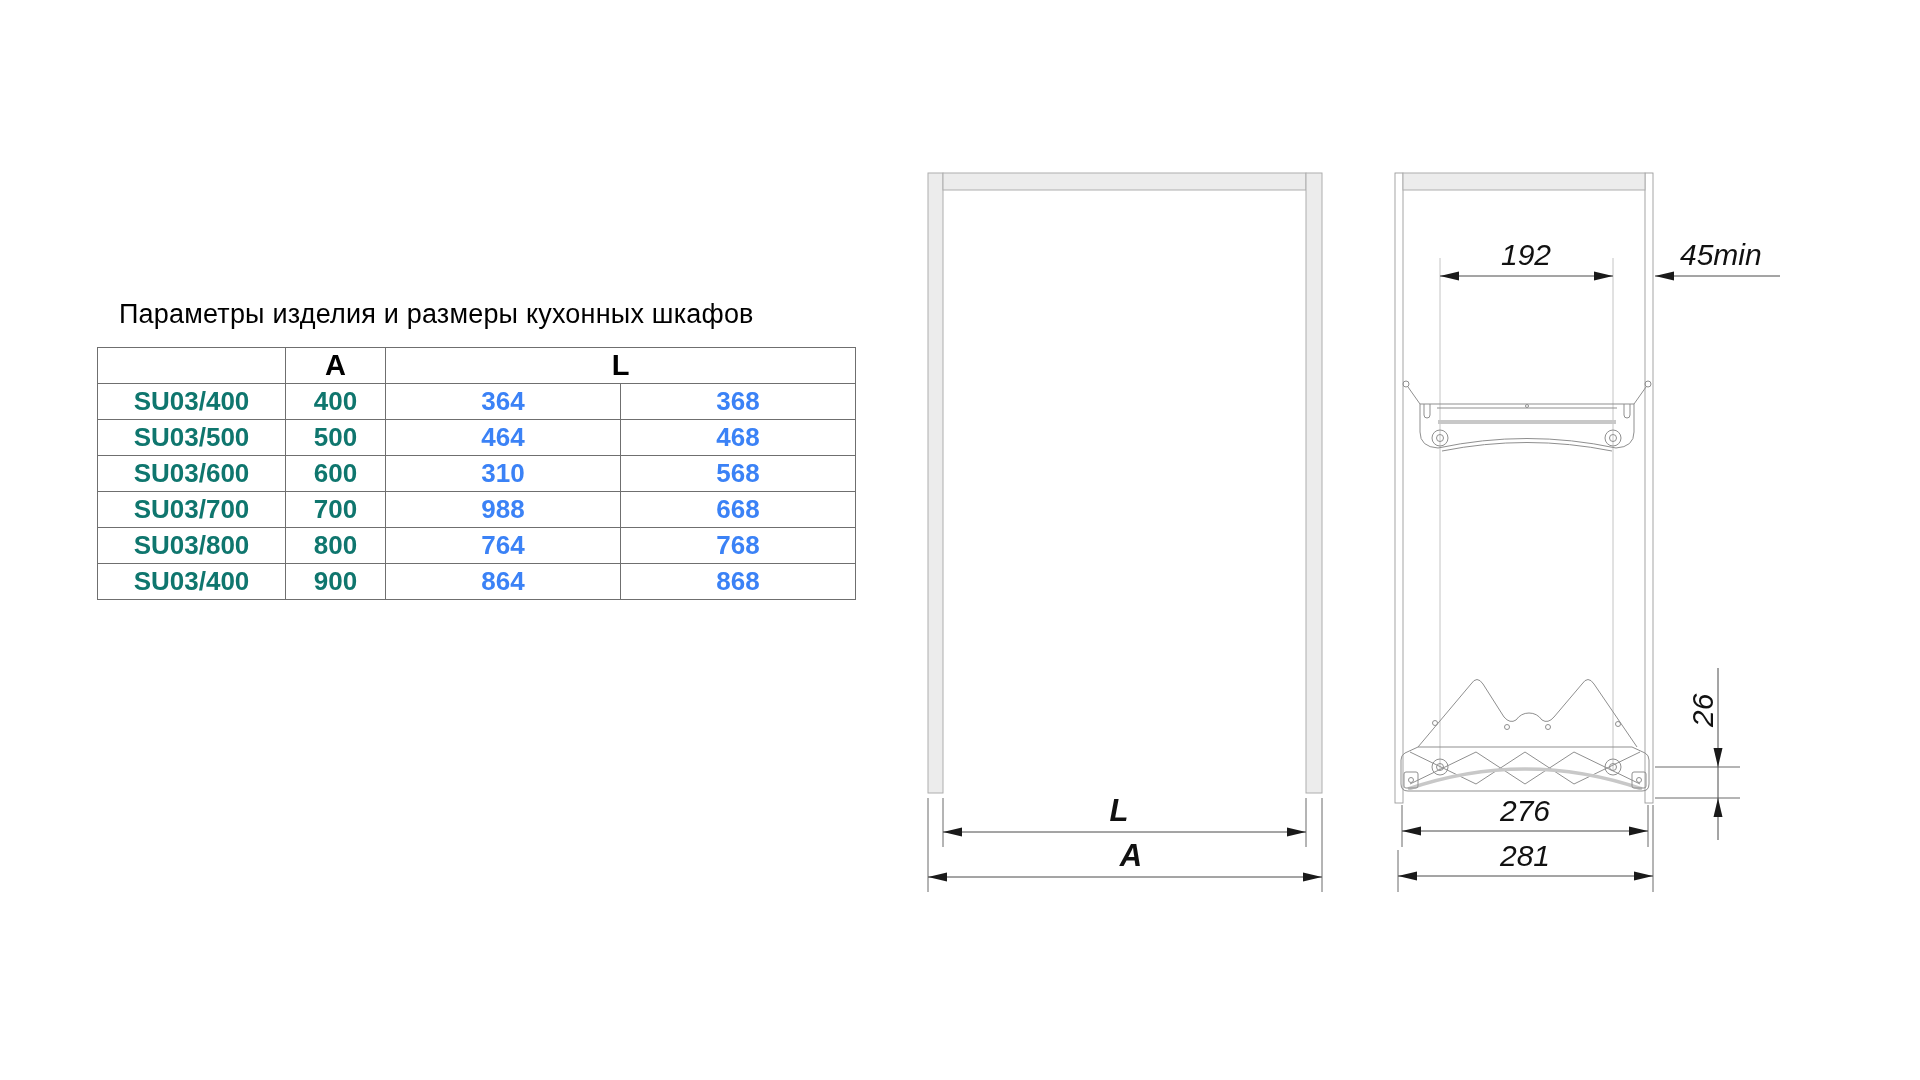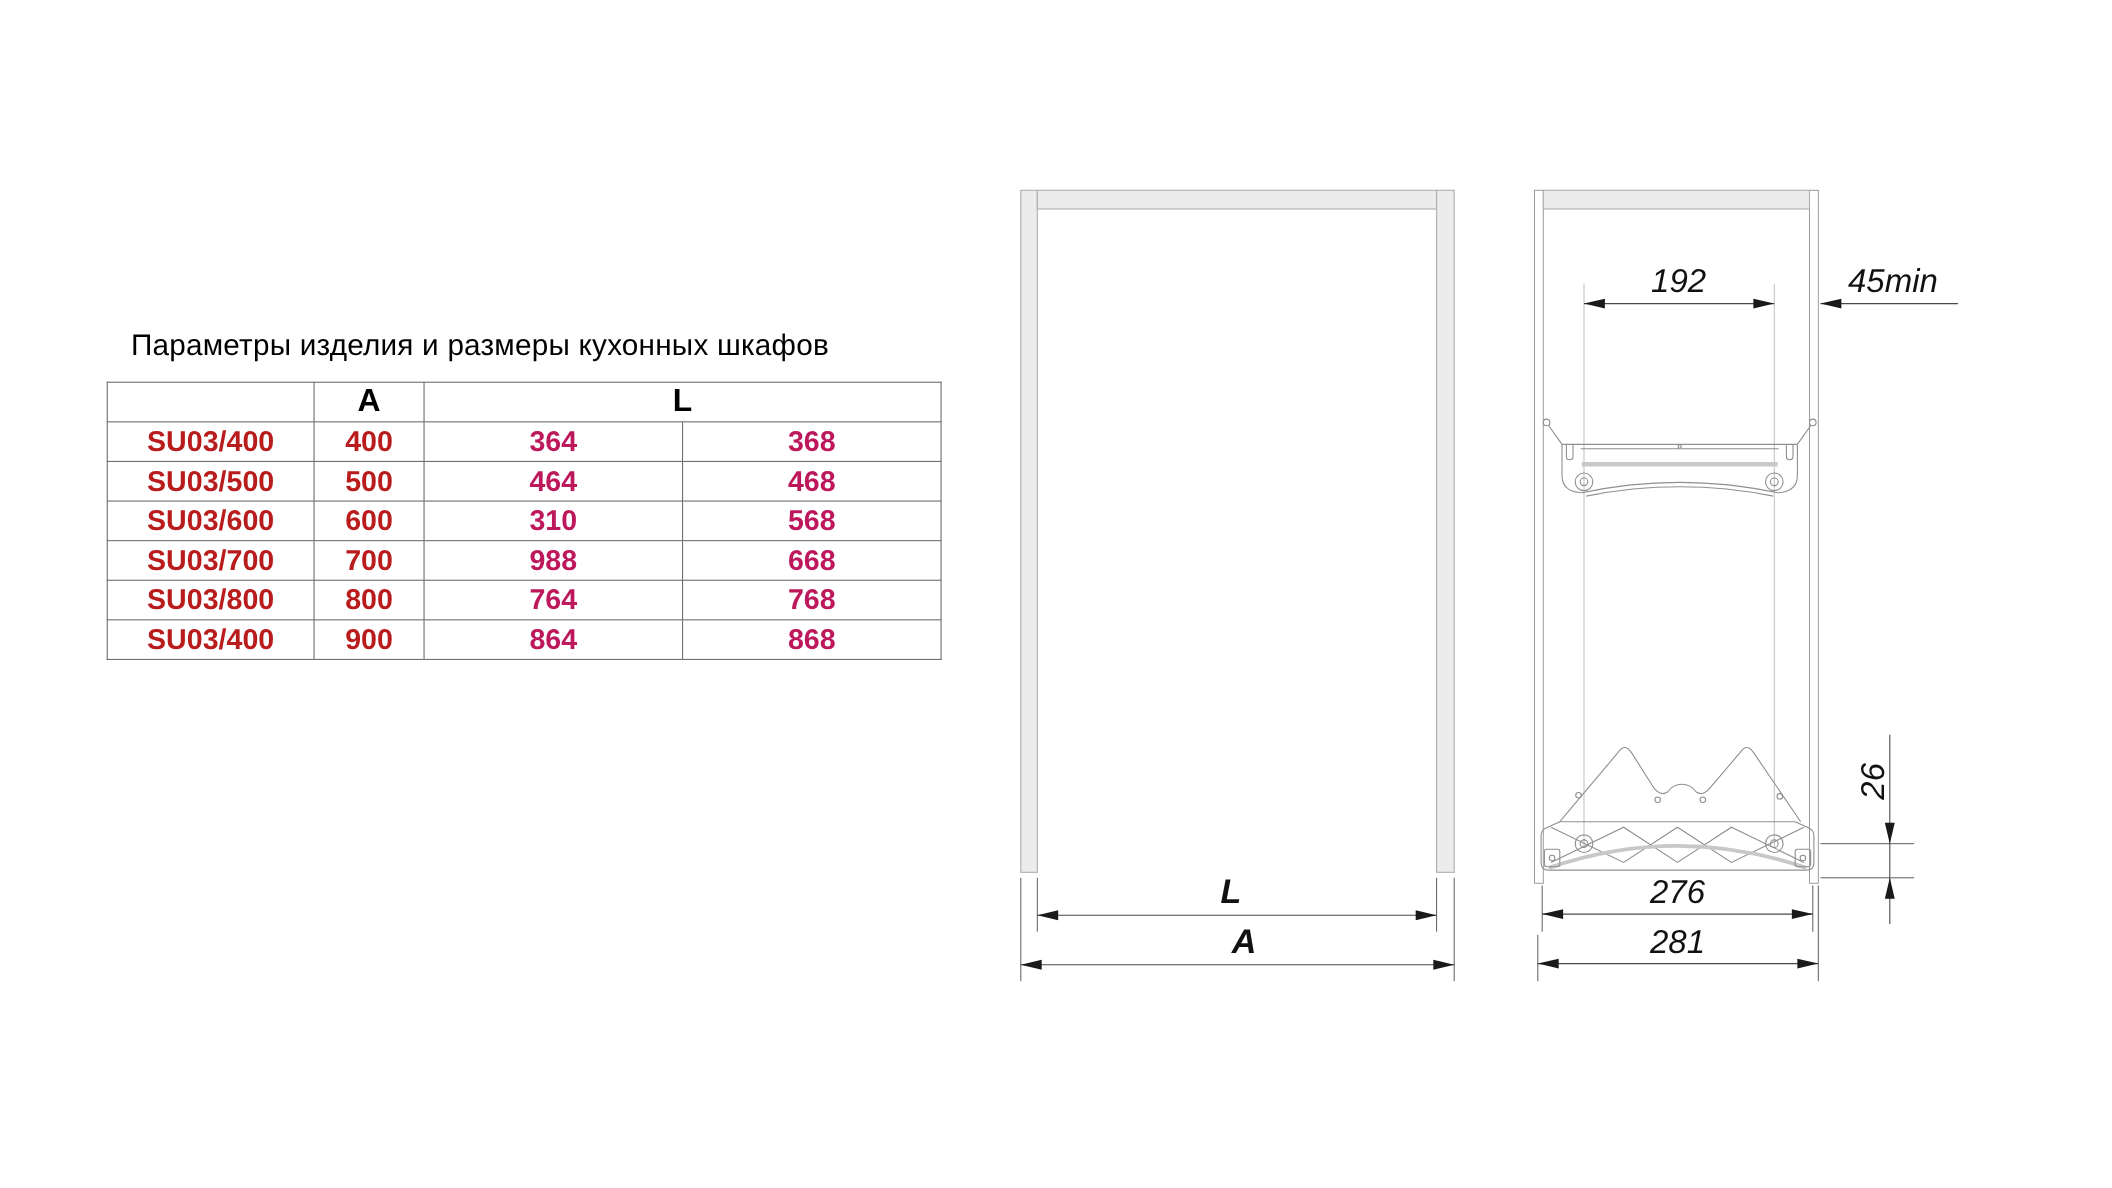--- a/index.html
+++ b/index.html
@@ -8,22 +8,22 @@
   .title{position:absolute;left:99px;top:299px;font-size:27px;font-weight:normal;letter-spacing:0.2px;margin-left:20px;}
   table.params{position:absolute;left:97px;top:347px;width:758px;border-collapse:collapse;
         table-layout:fixed;}
   table.params td,table.params th{border:1px solid #6f6f6f;text-align:center;vertical-align:middle;
         padding:0;overflow:hidden;}
   .row-group{height:36px;}
   .row-sub{height:66px;}
   .row-data{height:36px;}
   .h-big{font-size:29px;font-weight:bold;}
   .h-small{font-size:16.5px;font-weight:normal;line-height:1.24;white-space:pre-line;}
-  .cell-article,.cell-a{font-size:26px;font-weight:bold;color:#b91c1c;}
-  .cell-l{font-size:26px;font-weight:bold;color:#be185d;}
+  .cell-article,.cell-a{font-size:26px;font-weight:bold;color:#0f766e;}
+  .cell-l{font-size:26px;font-weight:bold;color:#3b82f6;}
   svg{position:absolute;}
   .panel{fill:#ececec;stroke:#aeaeae;stroke-width:1;}
   .wall{fill:#ffffff;stroke:#9b9b9b;stroke-width:0.9;}
   .thin{stroke:#8f8f8f;stroke-width:1;fill:none;}
   .ref{stroke:#b5b5b5;stroke-width:0.8;fill:none;}
   .ext{stroke:#5a5a5a;stroke-width:0.9;fill:none;}
   .dim{stroke:#4a4a4a;stroke-width:1;fill:none;}
   .arrow{fill:#1a1a1a;stroke:none;}
   .grayrail{stroke:#c8c8c8;stroke-width:4;fill:none;}
   .grayarc{stroke:#c8c8c8;stroke-width:3.5;fill:none;}

